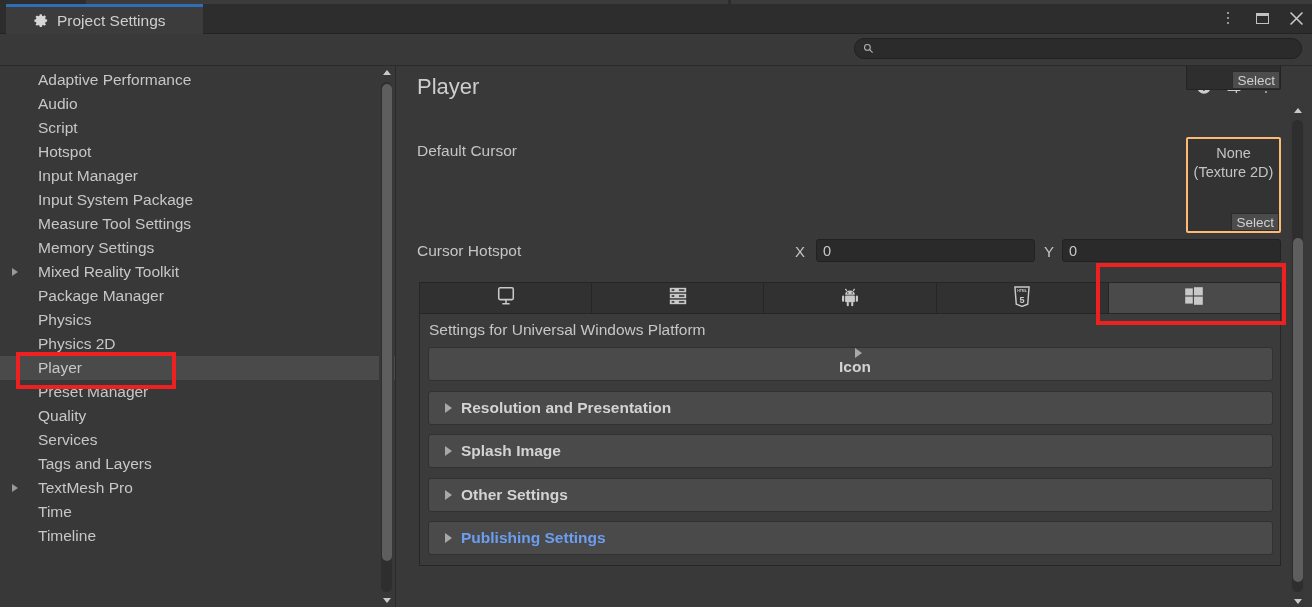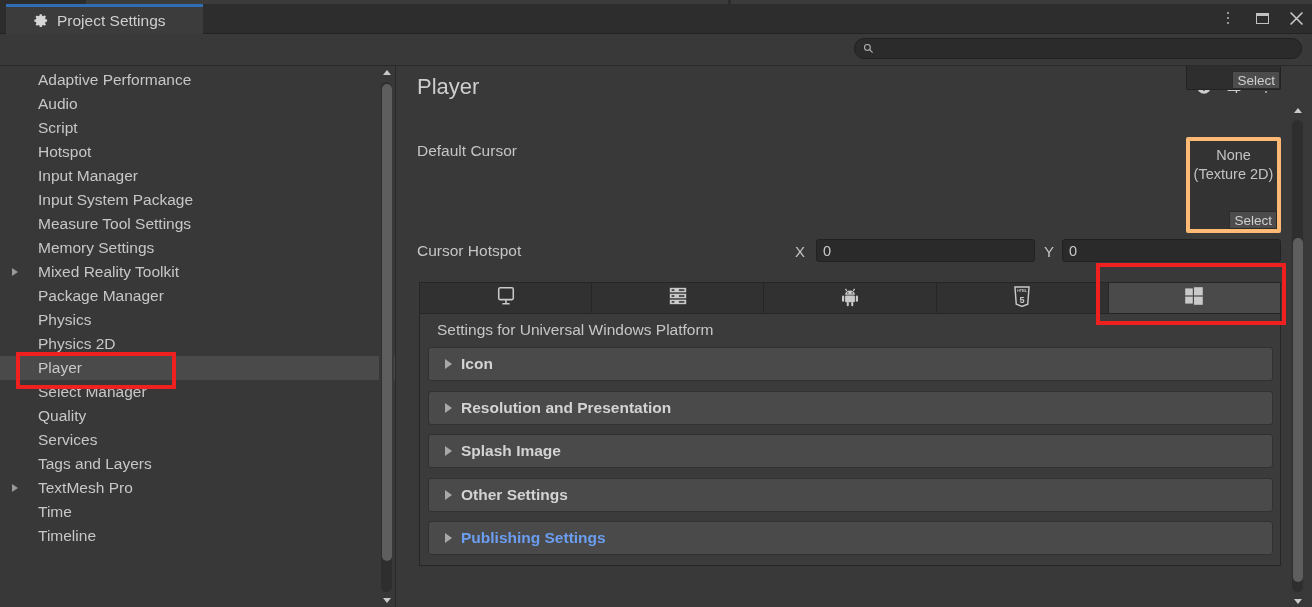--- a/index.html
+++ b/index.html
@@ -115,21 +115,21 @@
     display: flex; align-items: center; padding-left: 6px;
     font-size: 14.5px; color: #c9c9c9;
   }
 
   .obj-field-top {
     position: absolute; left: 789px; top: -2px; width: 95px; height: 26px;
     background: #2e2e2e; border: 1px solid #232323; border-radius: 2px;
   }
   .obj-field-big {
     position: absolute; left: 789px; top: 71px; width: 95px; height: 96px;
-    background: #333333; border: 4px solid #fdba74; border-radius: 2px;
+    background: #333333; border: 2px solid #fdba74; border-radius: 2px;
   }
   .obj-none {
     position: absolute; left: 0; right: 0; top: 5px;
     text-align: center; font-size: 14.5px; color: #c3c3c3; line-height: 19px;
   }
   .select-btn {
     position: absolute; right: 0; bottom: 0; height: 18px;
     background: #4c4c4c; border: 1px solid #2b2b2b;
     font-size: 13.5px; color: #d0d0d0;
     display: flex; align-items: center; padding: 0 4px;
@@ -149,21 +149,21 @@
   .plat-tab:last-child { border-right: none; }
   .plat-tab.active { background: #4a4a4a; }
   .plat-ico { display: block; }
 
   
   .settings-body {
     position: absolute; left: 22px; top: 248px; width: 862px; height: 252px;
     background: #3b3b3b; border: 1px solid #262626; border-top: none;
   }
   .settings-for {
-    position: absolute; left: 9px; top: 7px; font-size: 15.5px; color: #c6c6c6; margin-left: 8px;
+    position: absolute; left: 9px; top: 7px; font-size: 15.5px; color: #c6c6c6;
   }
   .sec-row {
     position: absolute; left: 8px; width: 845px; height: 34px;
     background: #4a4a4a; border: 1px solid #313131; border-radius: 3px;
     display: flex; align-items: center;
   }
   .sec-tri {
     margin-left: 16px; width: 0; height: 0;
     border-left: 7px solid #a8a8a8; border-top: 5px solid transparent; border-bottom: 5px solid transparent;
     flex: none;
@@ -260,21 +260,21 @@
         <div class="side-item">
           <span>Physics</span>
         </div>
         <div class="side-item">
           <span>Physics 2D</span>
         </div>
         <div class="side-item selected">
           <span>Player</span>
         </div>
         <div class="side-item">
-          <span>Select Manager</span>
+          <span>Preset Manager</span>
         </div>
         <div class="side-item">
           <span>Quality</span>
         </div>
         <div class="side-item">
           <span>Services</span>
         </div>
         <div class="side-item">
           <span>Tags and Layers</span>
         </div>
@@ -382,21 +382,21 @@
               <rect x="10" y="1.2" width="8.8" height="8.2" fill="#c9c9c9"></rect>
               <rect x="1.2" y="10.6" width="7.6" height="7" fill="#c9c9c9"></rect>
               <rect x="10" y="10.6" width="8.8" height="8.2" fill="#c9c9c9"></rect>
             </svg></span>
         </div>
       </div>
 
     <div class="settings-body">
       <span class="settings-for">Settings for Universal Windows Platform</span>
       <div id="sec-list">
-          <div class="sec-row" style="top: 33px;">
+          <div class="sec-row" style="top: 33px; flex-direction: column;">
             <span class="sec-tri"></span>
             <span class="sec-lbl">Icon</span>
           </div>
           <div class="sec-row" style="top: 76.5px;">
             <span class="sec-tri"></span>
             <span class="sec-lbl">Resolution and Presentation</span>
           </div>
           <div class="sec-row" style="top: 120px; text-align: center;">
             <span class="sec-tri"></span>
             <span class="sec-lbl">Splash Image</span>

